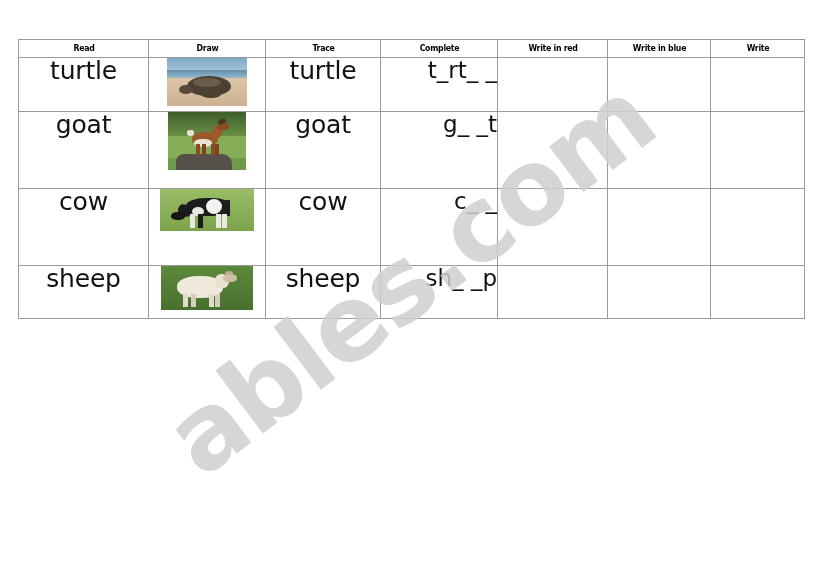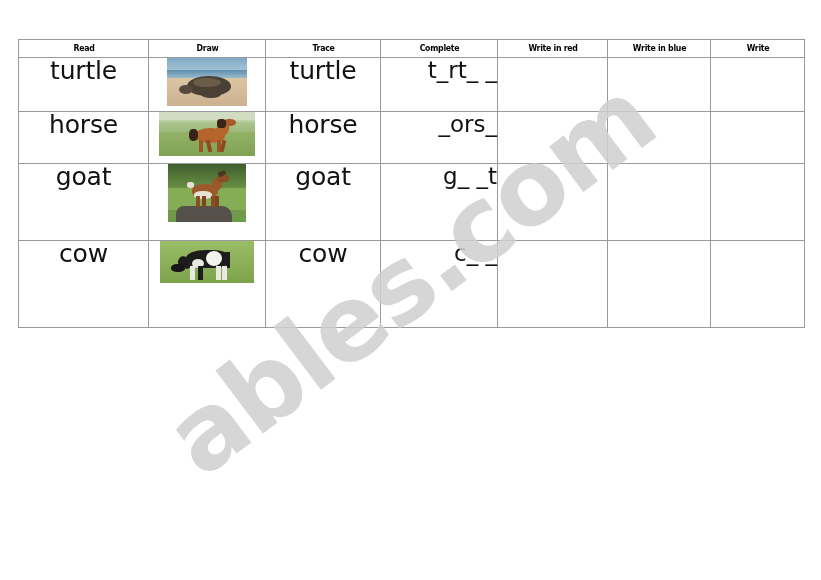--- a/index.html
+++ b/index.html
@@ -310,67 +310,66 @@
             <i class="shell"></i><i class="shellhi"></i><i class="head"></i><i class="flip"></i>
           </span>
         </td>
         <td class="cell-word">turtle</td>
         <td class="cell-complete">t_rt_ _</td>
         <td class="cell-blank"></td>
         <td class="cell-blank"></td>
         <td class="cell-blank"></td>
       </tr>
 
-      <tr style="height:52px">
-        <td class="cell-word">horse</td>
-        <td class="cell-draw">
-          <span class="pic pic-horse">
-            <i class="sky"></i><i class="treeline"></i><i class="grass"></i>
-            <i class="body"></i><i class="neck"></i><i class="head"></i><i class="mane"></i>
-            <i class="tail"></i><i class="lg1"></i><i class="lg2"></i><i class="lg3"></i><i class="lg4"></i>
-          </span>
-        </td>
-        <td class="cell-word">horse</td>
-        <td class="cell-complete">_ors_</td>
-        <td class="cell-blank"></td>
-        <td class="cell-blank"></td>
-        <td class="cell-blank"></td>
-      </tr>
 
       <tr style="height:77px">
         <td class="cell-word">goat</td>
         <td class="cell-draw">
           <span class="pic pic-goat">
             <i class="bg1"></i><i class="bg2"></i><i class="rock"></i>
             <i class="body"></i><i class="belly"></i><i class="neck"></i><i class="head"></i>
             <i class="horn"></i><i class="tail"></i>
             <i class="gl1"></i><i class="gl2"></i><i class="gl3"></i><i class="gl4"></i>
           </span>
         </td>
         <td class="cell-word">goat</td>
         <td class="cell-complete">g_ _t</td>
         <td class="cell-blank"></td>
         <td class="cell-blank"></td>
         <td class="cell-blank"></td>
       </tr>
 
-      <tr style="height:87px">
+      <tr style="height:77px">
         <td class="cell-word">cow</td>
         <td class="cell-draw">
           <span class="pic pic-cow">
             <i class="grass"></i><i class="body"></i><i class="patch1"></i><i class="patch2"></i>
             <i class="neck"></i><i class="head"></i><i class="tail"></i>
             <i class="cl1"></i><i class="cl2"></i><i class="cl3"></i><i class="cl4"></i>
           </span>
         </td>
         <td class="cell-word">cow</td>
         <td class="cell-complete">c_ _</td>
         <td class="cell-blank"></td>
         <td class="cell-blank"></td>
         <td class="cell-blank"></td>
       </tr>
 
 
+      <tr style="height:53px">
+        <td class="cell-word">sheep</td>
+        <td class="cell-draw">
+          <span class="pic pic-sheep">
+            <i class="grass"></i><i class="body"></i><i class="neck"></i><i class="head"></i>
+            <i class="ear"></i><i class="sl1"></i><i class="sl2"></i><i class="sl3"></i><i class="sl4"></i>
+          </span>
+        </td>
+        <td class="cell-word">sheep</td>
+        <td class="cell-complete">sh_ _p</td>
+        <td class="cell-blank"></td>
+        <td class="cell-blank"></td>
+        <td class="cell-blank"></td>
+      </tr>
 
 
     </tbody>
   </table>
 </div>
 
 </body></html>

